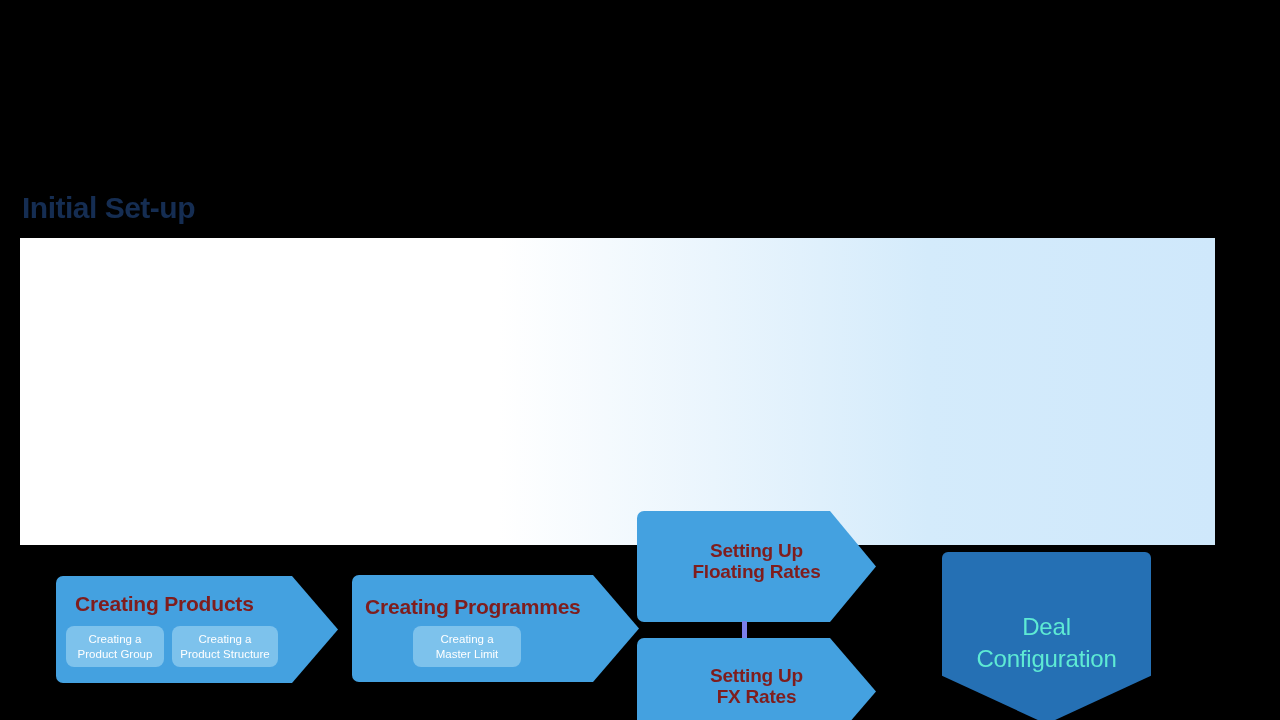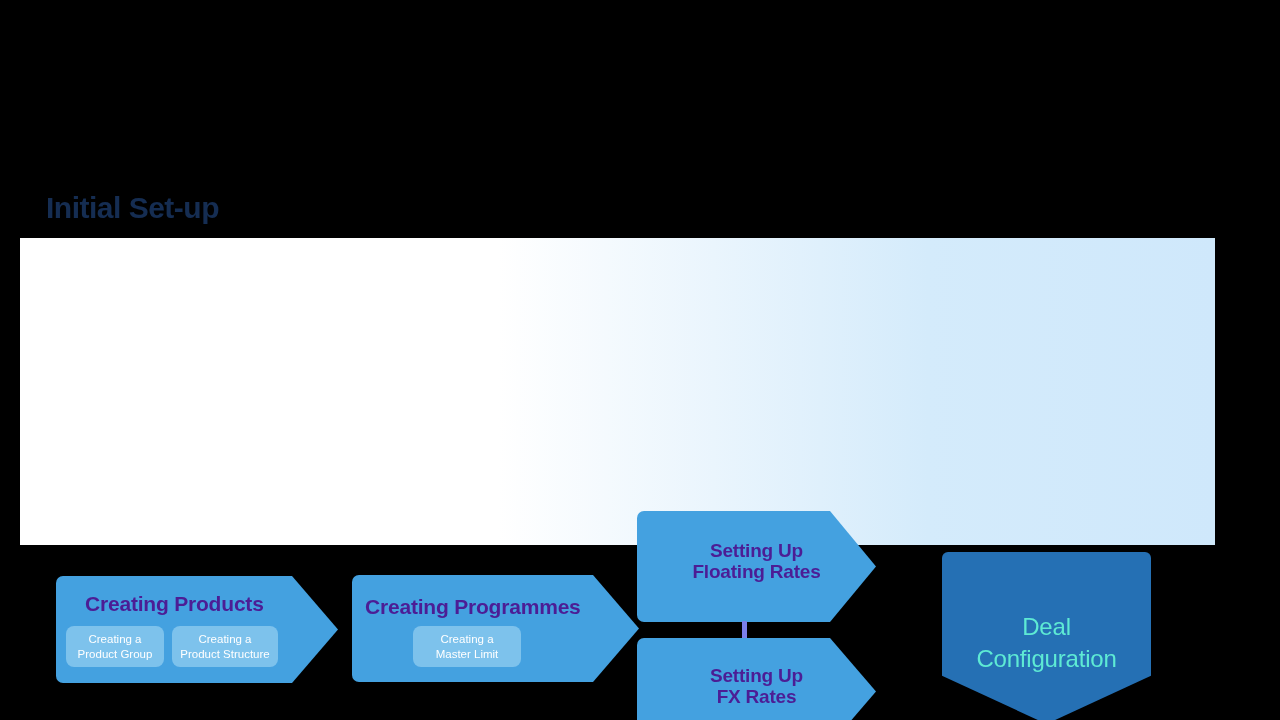--- a/index.html
+++ b/index.html
@@ -27,21 +27,21 @@
   .section-heading {
     position: absolute;
     font-family: "Liberation Sans", sans-serif;
     font-weight: bold;
     font-size: 30px;
     letter-spacing: -0.5px;
     color: #152D52;
     white-space: nowrap;
     line-height: 1;
   }
-  #heading-initial-setup { left: 22px; top: 193px; margin-left: 24px; }
+  #heading-initial-setup { left: 22px; top: 193px; }
   #heading-deal-config   { left: 876px; top: 193px; }
 
   
   #flow-panel {
     position: absolute;
     left: 20px;
     top: 238px;
     width: 1195px;
     height: 307px;
     background: linear-gradient(to right,
@@ -61,31 +61,31 @@
     -webkit-clip-path: polygon(0 0, calc(100% - 46px) 0, 100% 50%, calc(100% - 46px) 100%, 0 100%);
     clip-path: polygon(0 0, calc(100% - 46px) 0, 100% 50%, calc(100% - 46px) 100%, 0 100%);
     border-radius: 7px;
   }
   .chev-title {
     position: absolute;
     left: 0;
     width: 100%;
     text-align: left;
     font-weight: bold;
-    color: #4c1d95;
+    color: #7f1d1d;
     line-height: 1.12;
     letter-spacing: -0.2px;
   }
 
   
   #chev-creating-products {
     left: 36px; top: 338px; width: 282px; height: 107px;
   }
   #chev-creating-products .chev-title {
-    top: 16px; padding-left: 29px; font-size: 21px;
+    top: 16px; padding-left: 19px; font-size: 21px;
   }
 
   
   #chev-creating-programmes {
     left: 316px; top: 337px; width: 287px; height: 107px; margin-left: 16px;
   }
   #chev-creating-programmes .chev-title {
     top: 20px; padding-left: 13px; font-size: 21px;
   }
 

